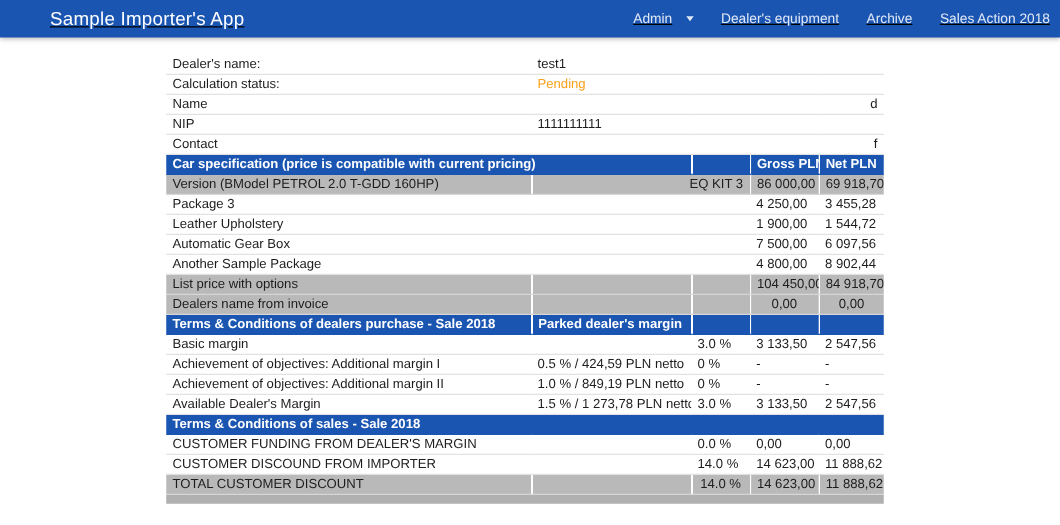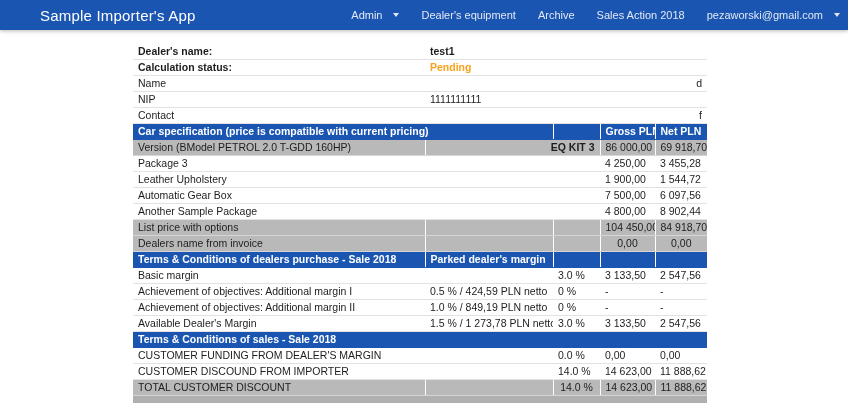--- a/index.html
+++ b/index.html
@@ -6,21 +6,21 @@
   body{
     width:848px;height:420px;overflow:hidden;background:#ffffff;
     font-family:"Liberation Sans","DejaVu Sans",sans-serif;
     -webkit-font-smoothing:antialiased;
   }
   
   .navbar{
     height:30px;background:var(--blue,#1a55b2);
     display:flex;align-items:center;
     box-shadow:0 1px 4px rgba(0,0,0,.28);
-    position:relative;z-index:5;
+    position:relative;z-index:5;text-decoration:underline;
   }
   .brand{
     color:#ffffff;font-size:15px;font-weight:500;letter-spacing:.2px;
     margin-left:40px;text-decoration:none;cursor:pointer;white-space:nowrap;
   }
   .nav-items{
     margin-left:auto;margin-right:8px;
     display:flex;align-items:center;gap:22px;
   }
   .nav-item{
@@ -37,21 +37,21 @@
   table.calc{
     width:574px;border-collapse:collapse;table-layout:fixed;
     font-size:10.5px;color:#1d1d1d;
   }
   td{
     height:15px;padding:0 5px;line-height:15px;
     border-bottom:1px solid #e2e2e2;
     overflow:hidden;white-space:nowrap;text-overflow:clip;
     vertical-align:middle;
   }
-  td.b{font-weight:700;margin-left:36px;}
+  td.b{font-weight:400;margin-left:36px;}
   tr.section td{
     background:var(--blue,#1a55b2);color:#ffffff;font-weight:700;
     border-bottom:1px solid var(--blue,#1a55b2);
   }
   tr.section td + td{border-left:1px solid rgba(255,255,255,.28);}
   tr.gray td{
     background:var(--gray,#b9b9b9);
     border-bottom:1px solid #d6d6d6;
   }
   tr.gray td + td{border-left:1px solid rgba(255,255,255,.5);text-align:center;}
@@ -71,24 +71,20 @@
         <span class="caret"></span>
       </a>
       <a class="nav-item">
         <span>Dealer's equipment</span>
       </a>
       <a class="nav-item">
         <span>Archive</span>
       </a>
       <a class="nav-item">
         <span>Sales Action 2018</span>
-      </a>
-      <a class="nav-item">
-        <span>pezaworski@gmail.com</span>
-        <span class="caret"></span>
       </a>
     </nav>
 </header>
 
 <main class="content">
   <table class="calc">
     <colgroup id="cols">
         <col style="width: 292px;">
         <col style="width: 128px;">
         <col style="width: 47px;">

